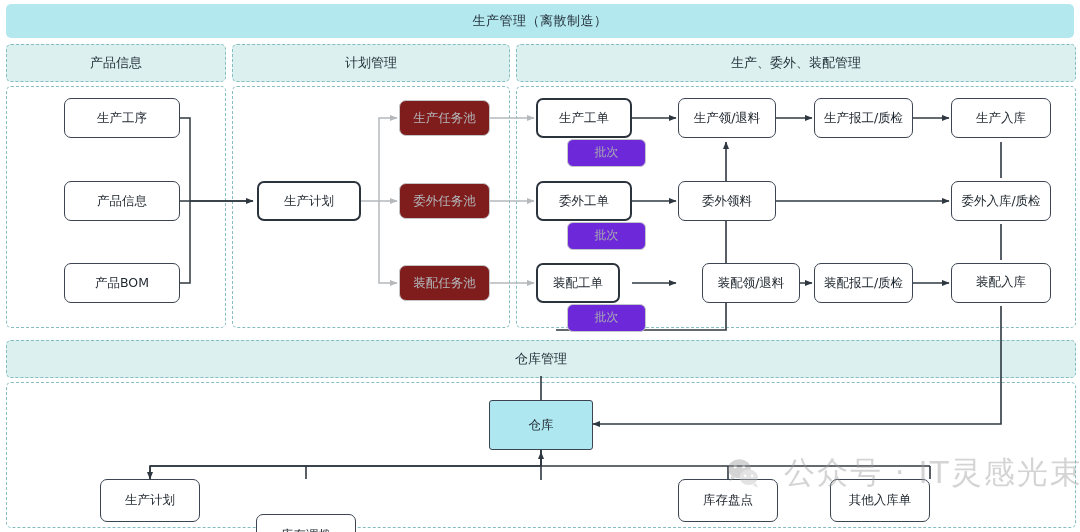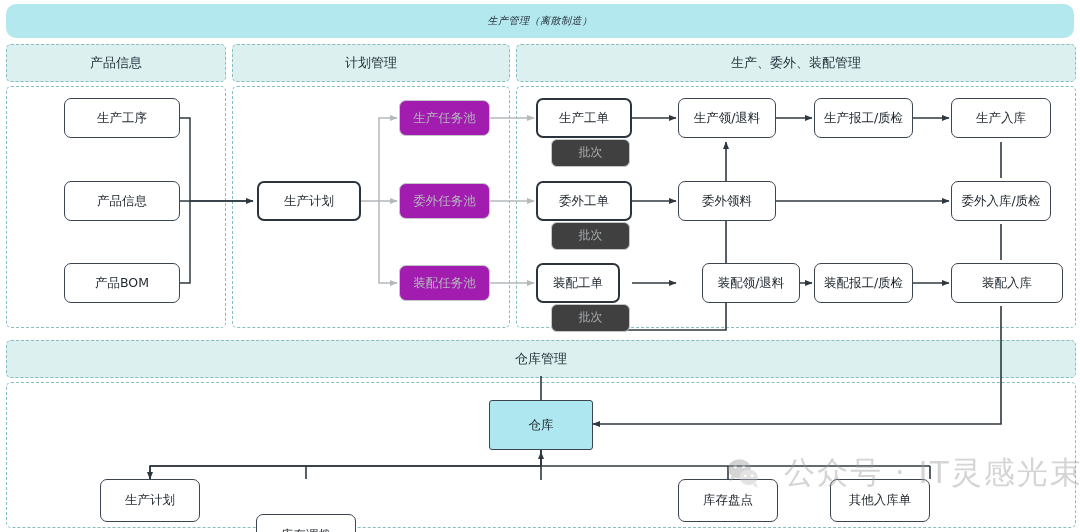--- a/index.html
+++ b/index.html
@@ -12,28 +12,27 @@
     position:relative;
     width:1080px;
     height:532px;
     overflow:hidden;
     background:#ffffff;
   }
   
   .band{
     position:absolute;
     background:#b4e8ef;
-    border-radius:10px;
+    border-radius:5px;
     display:flex;
     align-items:center;
     justify-content:center;
     color:#24323c;
-    font-size:10px;
+    font-size:13px;
     letter-spacing:.5px;
-    font-style:italic;
   }
   .subband{
     position:absolute;
     background:#dcf1ef;
     border:1px dashed #86bdc0;
     border-radius:5px;
     display:flex;
     align-items:center;
     justify-content:center;
     color:#24323c;
@@ -61,30 +60,31 @@
     line-height:1.15;
     z-index:5;
   }
   .node.strong{
     border-width:2.2px;
     border-color:#2b333d;
   }
   .node.muted{
     border:1.4px solid #c3c7ca;
     color:#b3b7ba;
-    background:#a21caf;
+    background:#7f1d1d;
     align-items:center;
   }
   .node.batch{
     border:1.4px solid #c3c7ca;
     color:#a9adb0;
-    background:#404040;
+    background:#6d28d9;
     border-radius:6px;
     z-index:3;
     font-size:12px;
+    margin-left:16px;
   }
   .node.cyan{
     background:#aee7f0;
     border:1.6px solid #3b4450;
     border-radius:3px;
   }
   
   #wires{
     position:absolute;
     left:0;top:0;
@@ -266,21 +266,21 @@
   <div class="node" style="left:814px;top:263px;width:99px;height:40px;">
     <span>装配报工/质检</span>
   </div>
 
   <div class="node" style="left:951px;top:98px;width:100px;height:40px;">
     <span>生产入库</span>
   </div>
   <div class="node" style="left:951px;top:181px;width:100px;height:40px;">
     <span>委外入库/质检</span>
   </div>
-  <div class="node" style="left:951px;top:263px;width:112px;height:40px;">
+  <div class="node" style="left:951px;top:263px;width:100px;height:40px;font-family:Liberation Mono, monospace;">
     <span>装配入库</span>
   </div>
 
   <div class="node cyan" style="left:489px;top:400px;width:104px;height:50px;">
     <span>仓库</span>
   </div>
 
   <div class="node" style="left:100px;top:479px;width:100px;height:43px;">
     <span>生产计划</span>
   </div>

